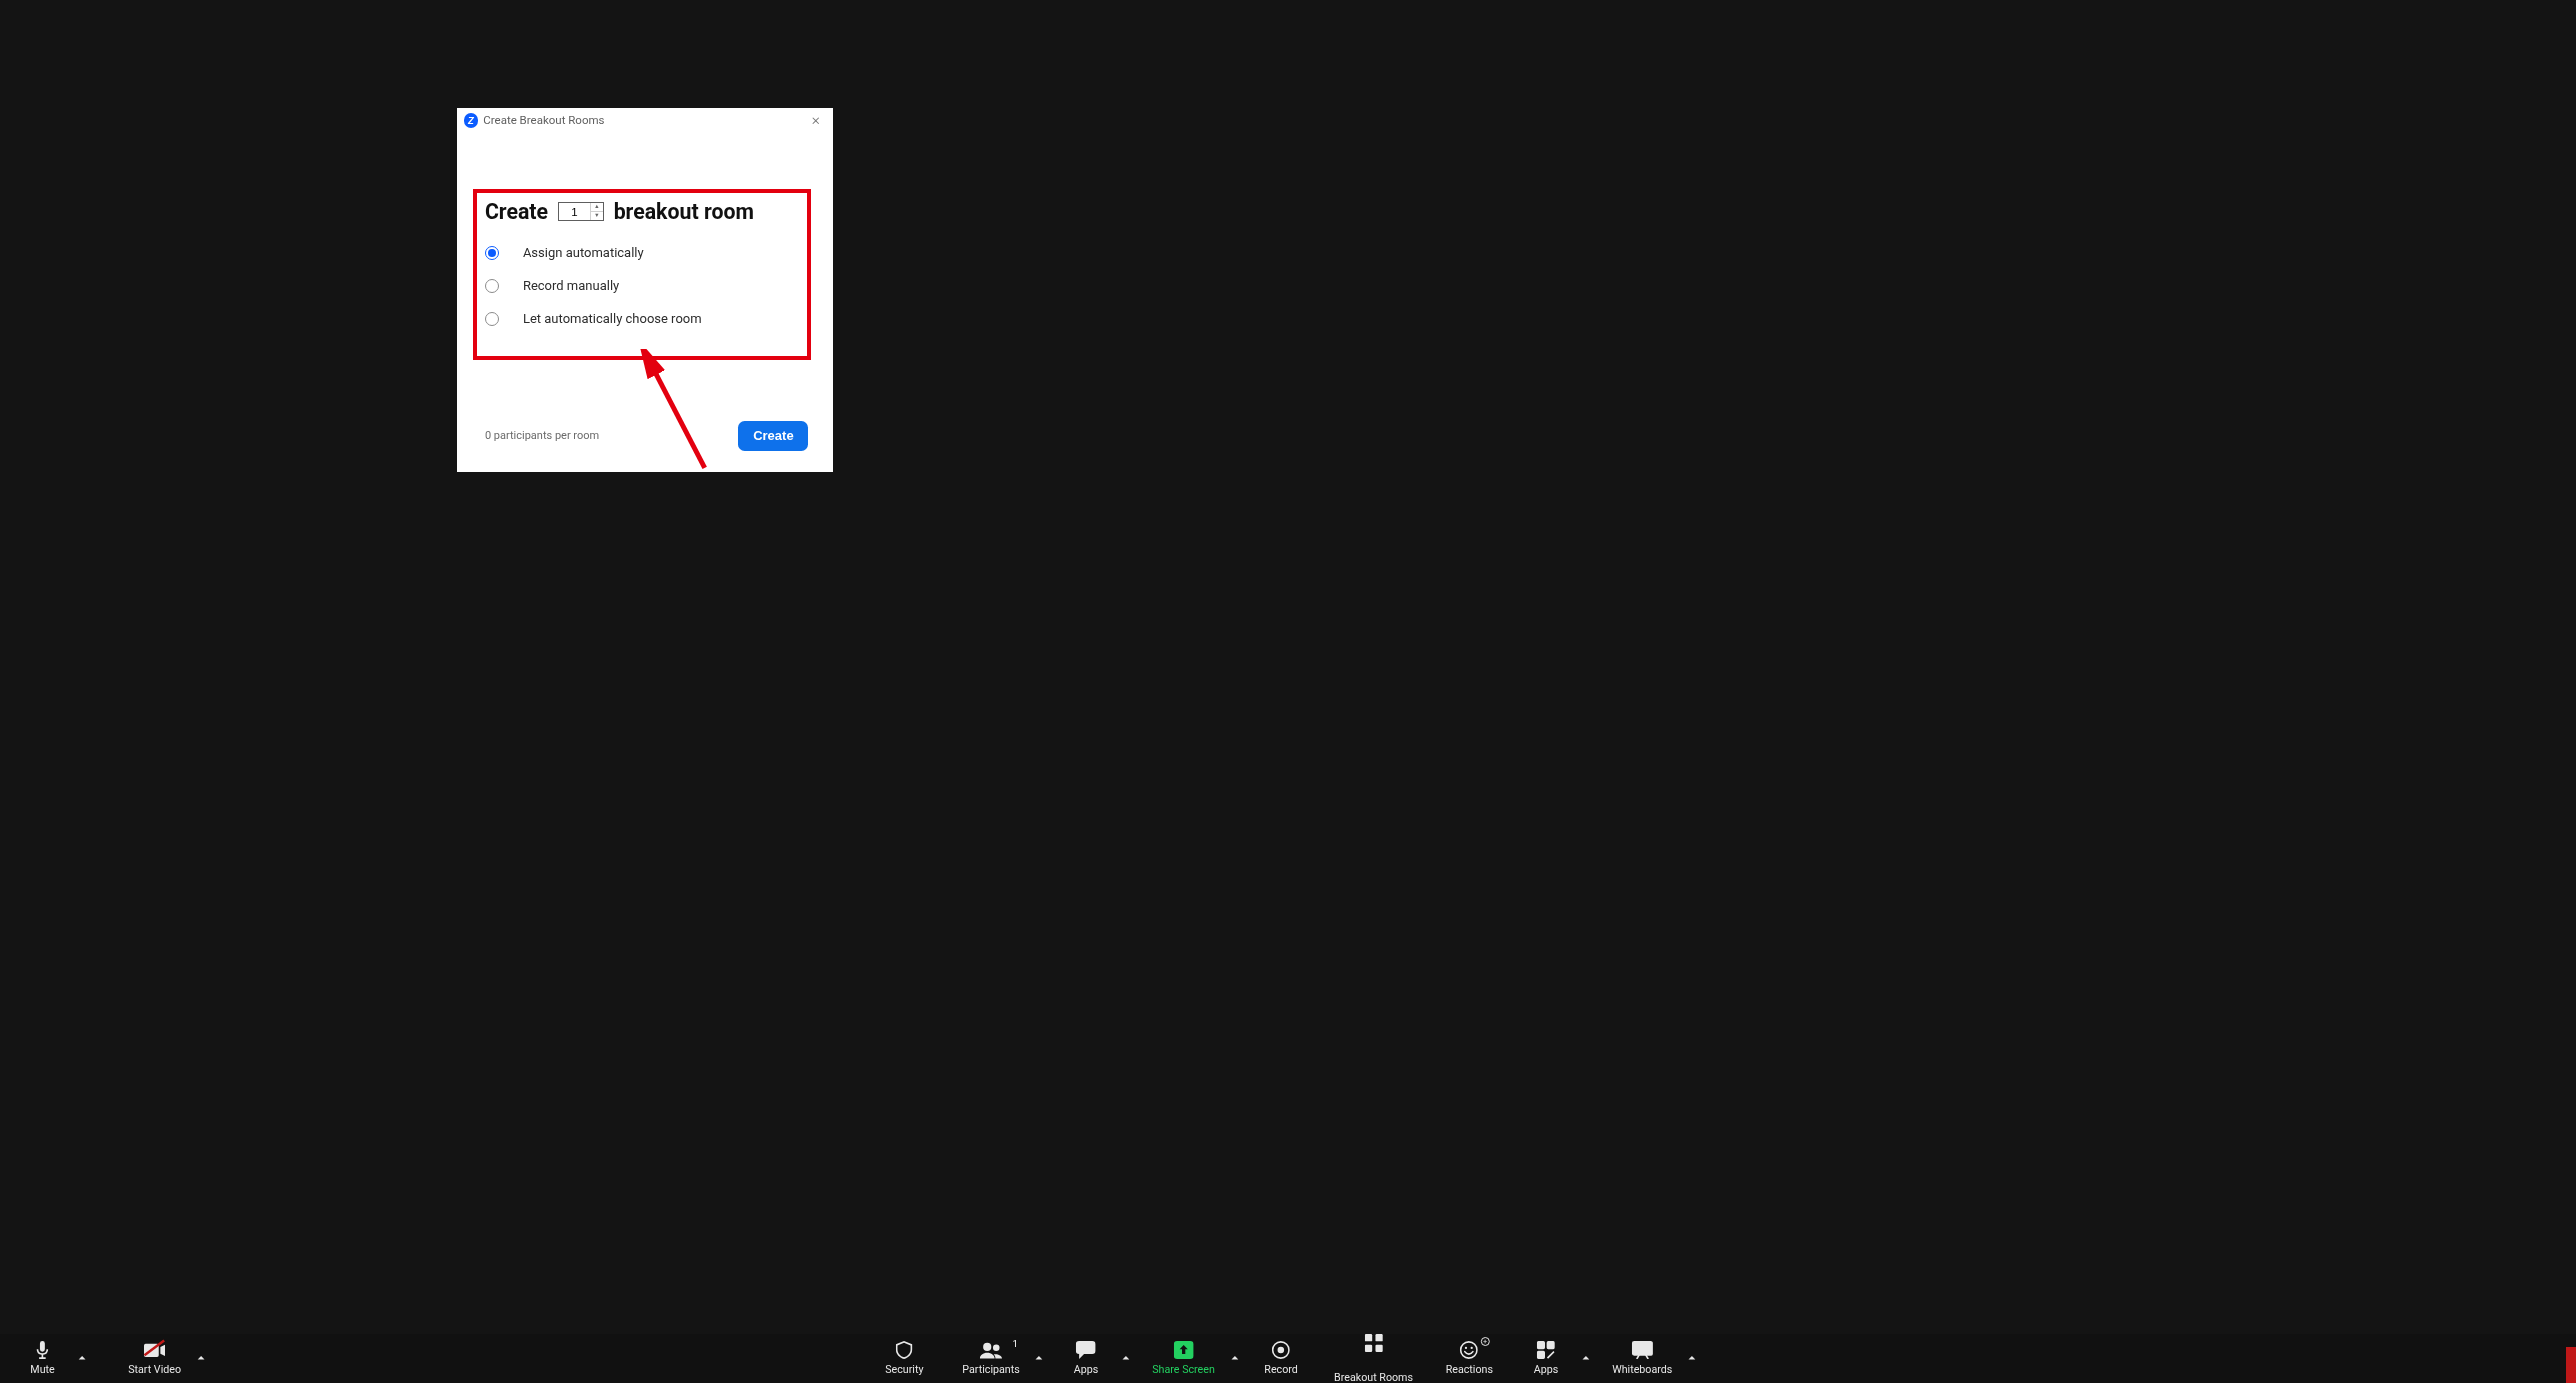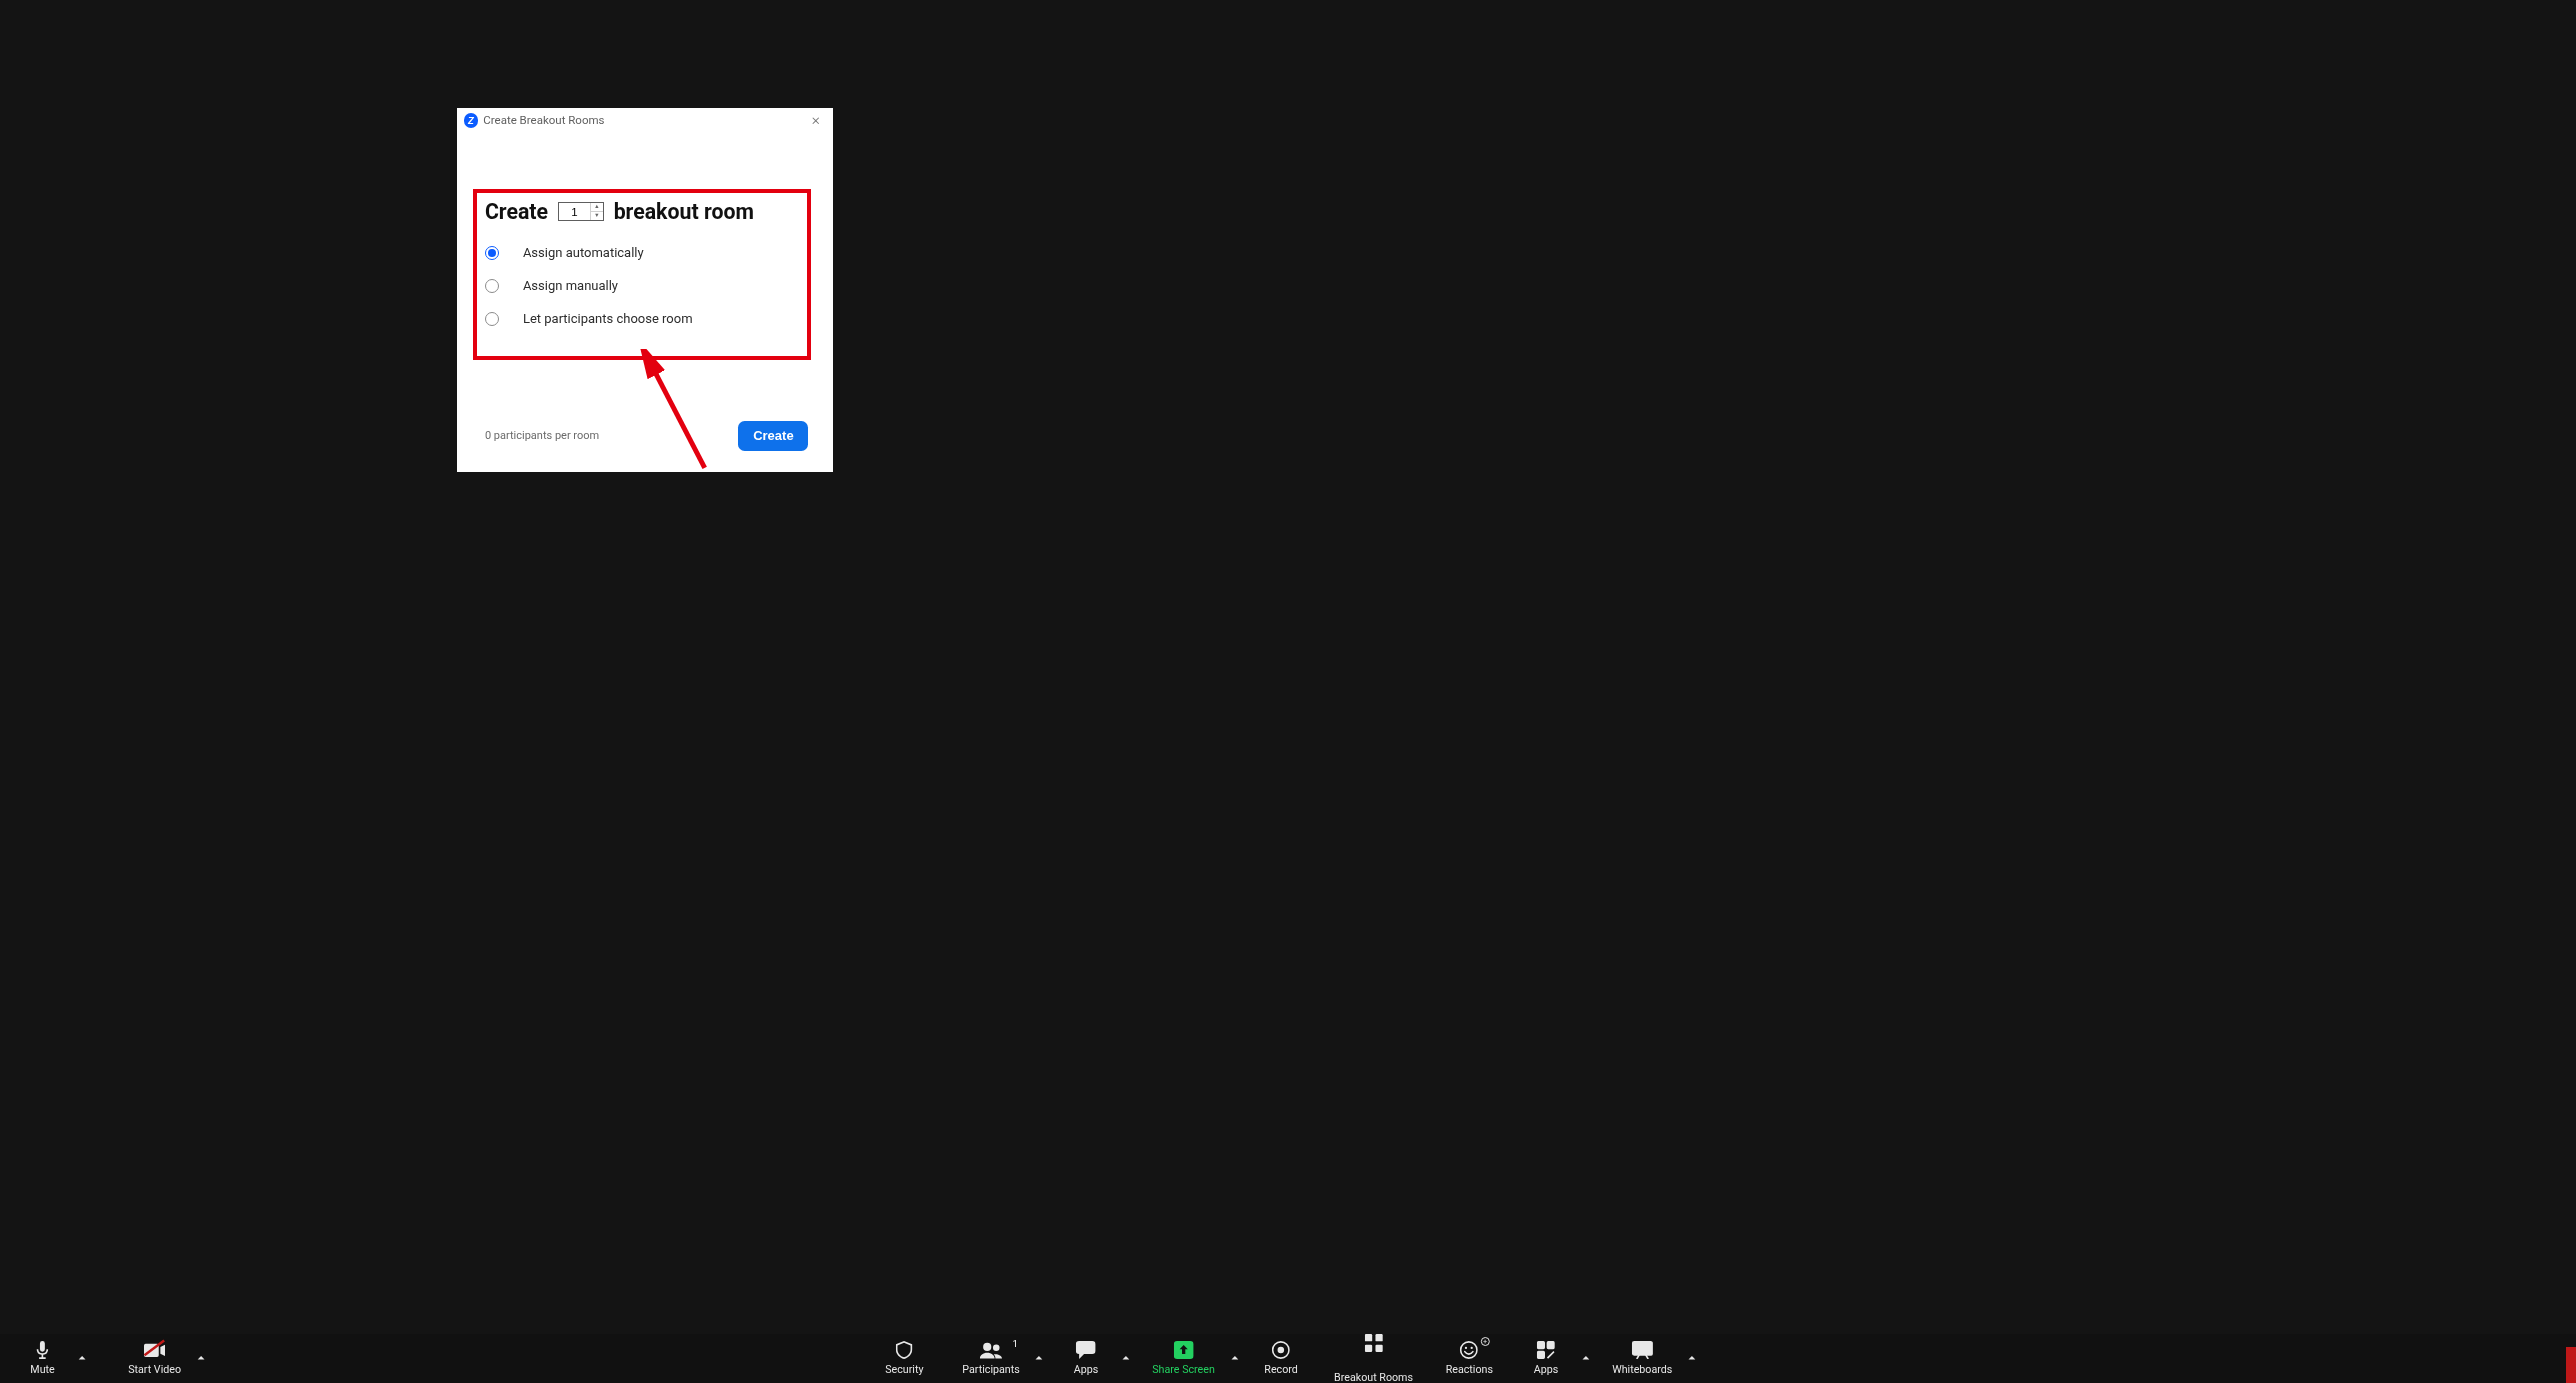--- a/index.html
+++ b/index.html
@@ -299,25 +299,25 @@
       <span class="word">breakout room</span>
     </div>
 
     <div class="radio-group">
       <div class="radio-row selected">
         <div class="radio-dot"></div>
         <span class="radio-label">Assign automatically</span>
       </div>
       <div class="radio-row">
         <div class="radio-dot"></div>
-        <span class="radio-label">Assign manually</span>
+        <span class="radio-label">Record manually</span>
       </div>
       <div class="radio-row">
         <div class="radio-dot"></div>
-        <span class="radio-label">Let participants choose room</span>
+        <span class="radio-label">Let automatically choose room</span>
       </div>
     </div>
 
     <div class="modal-footer">
       <div class="footer-status">0 participants per room</div>
       <button class="create-btn">Create</button>
     </div>
   </div>
 </div>
 

